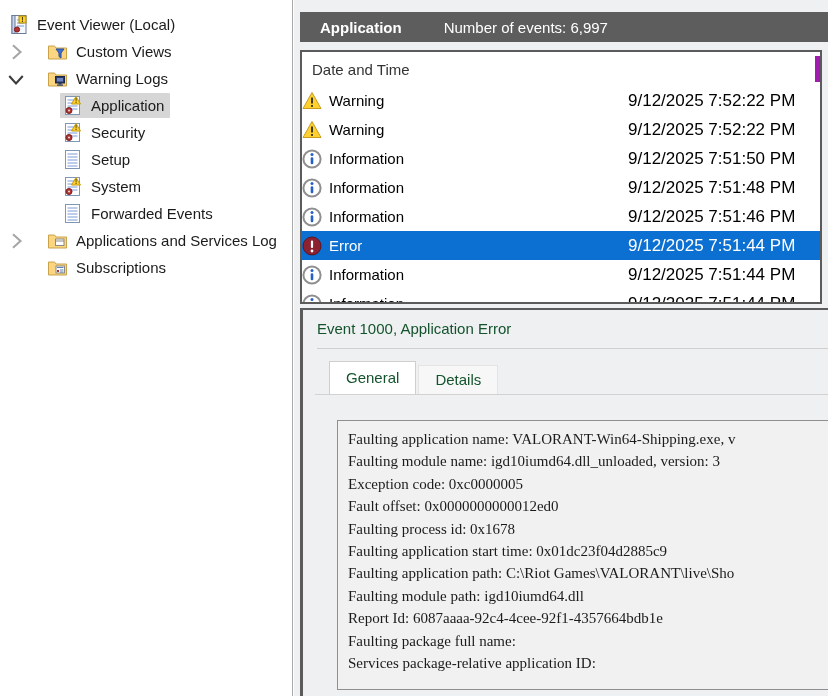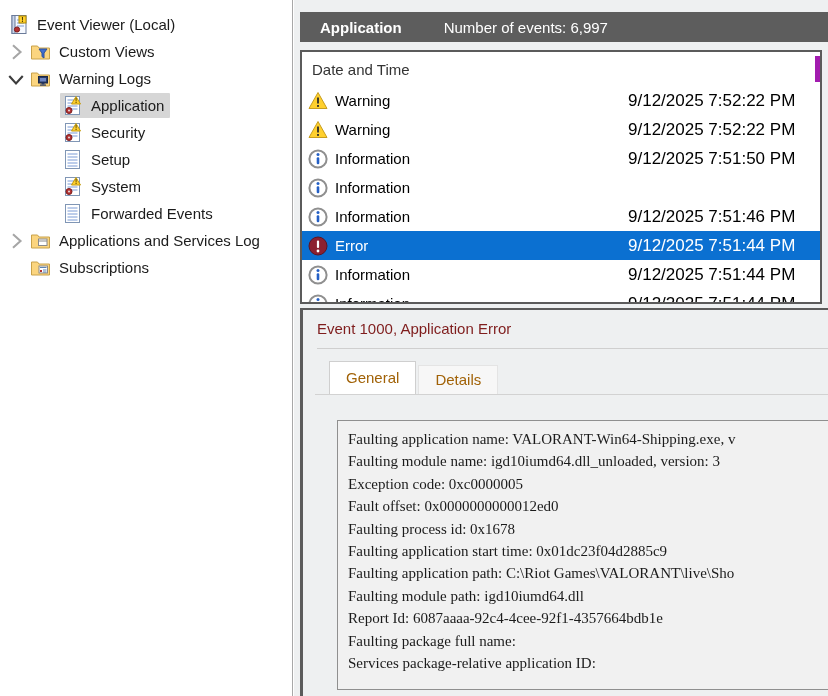--- a/index.html
+++ b/index.html
@@ -11,21 +11,21 @@
   .app{position:absolute;inset:0;}
 
   
   .sidebar{
     position:absolute;left:0;top:0;width:293px;height:696px;
     background:#ffffff;border-right:1px solid #a8a8a8;
     padding-top:11px;box-sizing:border-box;overflow:hidden;
   }
   .tree-row{display:flex;align-items:center;height:27px;cursor:default;}
   .tree-row.d0{padding-left:6px;}
-  .tree-row.d1{padding-left:4px;}
+  .tree-row.d1{padding-left:4px;gap:17px;}
   .tree-row.d2{padding-left:60px;}
   .expander{width:24px;height:24px;display:inline-flex;align-items:center;justify-content:center;flex:0 0 24px;}
   .tree-inner{display:inline-flex;align-items:center;padding:2px 6px 2px 2px;border-radius:1px;}
   .tree-row.selected .tree-inner{background:#d6d6d6;}
   .tree-icon{width:21px;height:21px;display:inline-flex;margin-right:8px;flex:0 0 21px;}
   .tree-label{font-size:15px;color:#1b1b1b;white-space:nowrap;}
 
   
   .main{position:absolute;left:294px;top:0;width:534px;height:696px;background:#eef0f1;}
   .topstrip{position:absolute;left:0;top:0;width:534px;height:12px;background:#eef0f1;}
@@ -40,37 +40,37 @@
   .list-panel{
     position:absolute;left:6px;top:50px;width:522px;height:254px;
     background:#ffffff;border:2px solid #5b5b5b;box-sizing:border-box;overflow:hidden;
   }
   .list-header{display:flex;height:34px;align-items:center;background:#ffffff;}
   .col-level{width:316px;box-sizing:border-box;padding-left:10px;font-size:15px;color:#333;
     border-right:1px solid #e7e7e7;height:26px;display:flex;align-items:center;}
   .col-date{flex:1;box-sizing:border-box;padding-left:10px;font-size:15px;color:#333;
     border-right:5px solid #a21caf;height:26px;display:flex;align-items:center;}
   .list-row{display:flex;height:29px;align-items:center;background:#ffffff;}
-  .list-row .cell-level{width:316px;box-sizing:border-box;padding-left:6px;display:flex;align-items:center;overflow:hidden;}
+  .list-row .cell-level{width:316px;box-sizing:border-box;display:flex;align-items:center;overflow:hidden;}
   .list-row .cell-date{flex:1;box-sizing:border-box;padding-left:10px;font-size:17px;color:#000;white-space:nowrap;}
   .row-icon{width:20px;height:20px;display:inline-flex;margin-right:7px;flex:0 0 20px;}
   .level-text{font-size:15px;color:#000;white-space:nowrap;}
   .list-row.selected{background:#0b70d1;justify-content:space-between;}
   .list-row.selected .level-text,.list-row.selected .cell-date{color:#ffffff;}
 
   
   .detail-pane{
     position:absolute;left:6px;top:308px;width:528px;height:388px;
     background:#eef0f1;border-left:3px solid #5b5b5b;border-top:2px solid #5b5b5b;
     box-sizing:border-box;overflow:hidden;
   }
-  .detail-title{font-size:15px;color:#7f1d1d;padding:10px 0 0 14px;}
+  .detail-title{font-size:15px;color:#14532d;padding:10px 0 0 14px;}
   .detail-sep{position:absolute;left:14px;right:0;top:38px;height:1px;background:#cfcfcf;}
   .tabbar{position:absolute;left:26px;top:52px;display:flex;align-items:flex-end;height:32px;}
-  .tab{font-size:15px;color:#a16207;padding:5px 16px 6px 16px;cursor:default;}
+  .tab{font-size:15px;color:#14532d;padding:5px 16px 6px 16px;cursor:default;}
   .tab.active{
     background:#ffffff;border:1px solid #cfcfcf;border-bottom:none;
     padding:7px 16px 8px 16px;position:relative;z-index:2;
   }
   .tab.inactive{background:#f7f7f7;border:1px solid #e4e4e4;border-bottom:none;margin-left:2px;}
   .tabline{position:absolute;left:12px;right:0;top:84px;height:1px;background:#d2d2d2;}
   .event-textbox{
     position:absolute;left:34px;top:110px;right:-2px;bottom:6px;
     background:#f1f1f1;border:1px solid #8f8f8f;box-sizing:border-box;
     padding:7px 0 0 10px;overflow:hidden;
@@ -310,20 +310,21 @@
             <span class="cell-level">
               <span class="row-icon">
                 <svg viewBox="0 0 20 20">
                   <circle cx="10" cy="10" r="8.6" fill="#ffffff" stroke="#8f8f8f" stroke-width="2"></circle>
                   <circle cx="10" cy="5.6" r="1.5" fill="#2460c6"></circle>
                   <rect x="8.7" y="8.2" width="2.6" height="7" rx="1.2" fill="#2460c6"></rect>
                 </svg>
               </span>
               <span class="level-text">Information</span>
             </span>
+            <span class="cell-date">9/12/2025 7:51:48 PM</span>
           </div>
           <div class="list-row">
             <span class="cell-level">
               <span class="row-icon">
                 <svg viewBox="0 0 20 20">
                   <circle cx="10" cy="10" r="8.6" fill="#ffffff" stroke="#8f8f8f" stroke-width="2"></circle>
                   <circle cx="10" cy="5.6" r="1.5" fill="#2460c6"></circle>
                   <rect x="8.7" y="8.2" width="2.6" height="7" rx="1.2" fill="#2460c6"></rect>
                 </svg>
               </span>

